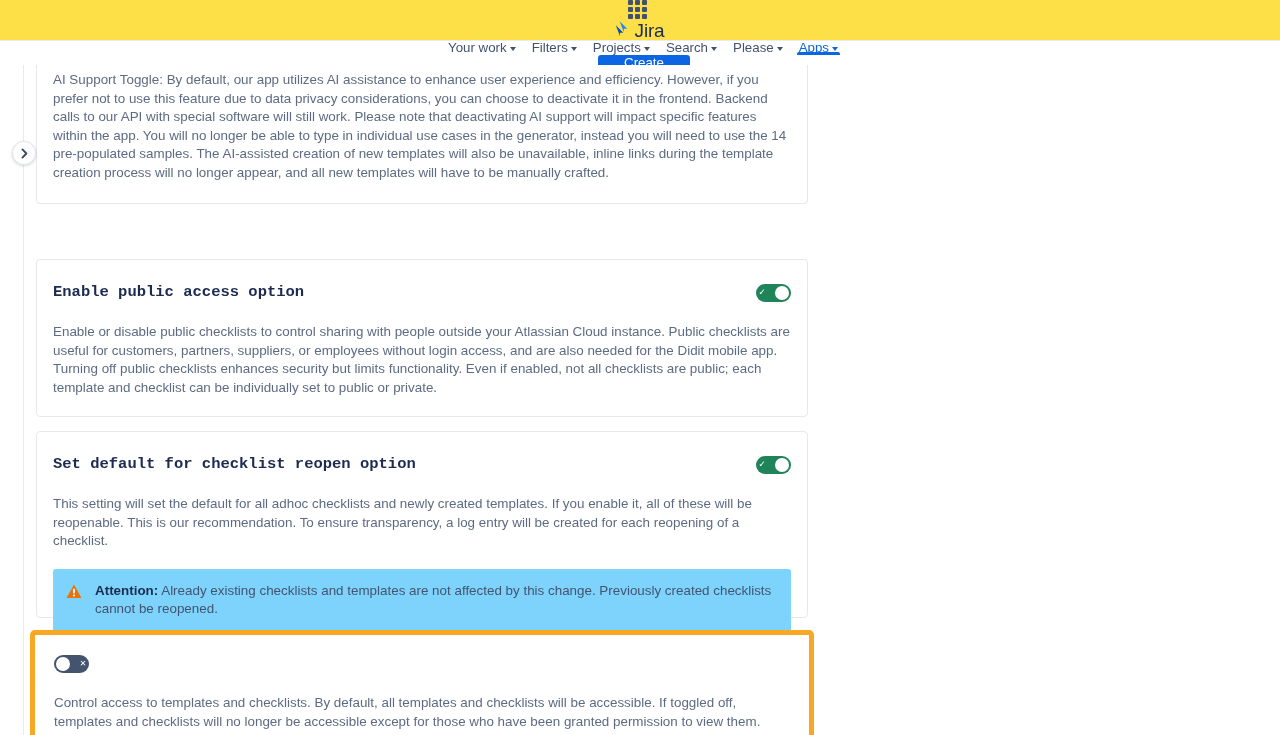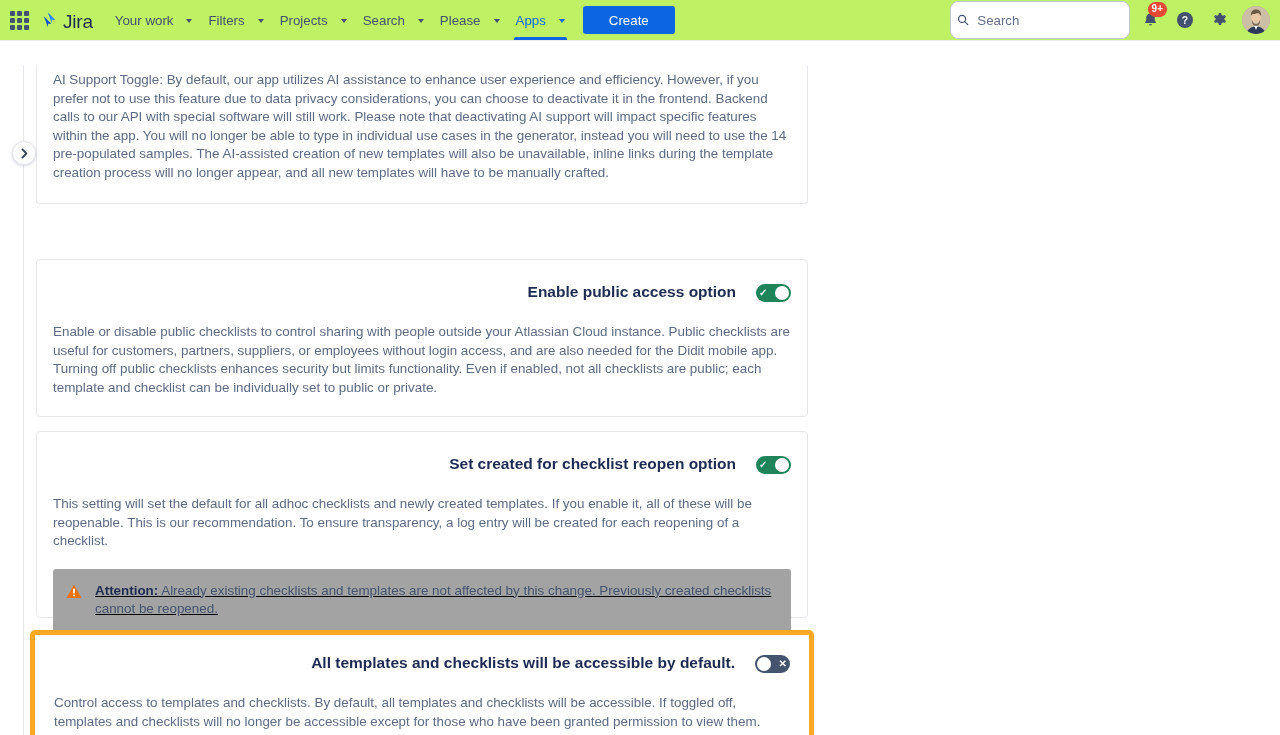--- a/index.html
+++ b/index.html
@@ -8,25 +8,26 @@
     background: #ffffff;
     font-family: "Liberation Sans", sans-serif;
     overflow: hidden;
   }
 
   
   .navbar {
     position: relative;
     height: 41px;
     width: 1280px;
-    background: #bef264;
+    background: #fde047;
     border-bottom: 1px solid #ebecf0;
     display: flex;
     align-items: center;
     padding: 0 8px 0 6px;
+    flex-direction: column;
   }
   .app-switcher {
     width: 26px; height: 26px;
     display: grid;
     grid-template-columns: repeat(3, 5px);
     grid-template-rows: repeat(3, 5px);
     gap: 2px;
     justify-content: center;
     align-content: center;
     border-radius: 3px;
@@ -35,21 +36,21 @@
   }
   .app-switcher i { background: #42526e; border-radius: 1px; display: block; width: 5px; height: 5px; }
 
   .logo-wrap { display: flex; align-items: center; gap: 5px; padding: 0 6px 0 2px; cursor: pointer; }
   .logo-mark { width: 20px; height: 21px; display: block; }
   .logo-text { font-size: 19px; color: #1d2b50; letter-spacing: -0.2px; font-weight: 400; line-height: 1; position: relative; top: 1px; }
 
   .nav-items { display: flex; align-items: center; height: 100%; margin-left: 8px; }
   .nav-item {
     position: relative;
-    display: flex; align-items: center; gap: 13px;
+    display: flex; align-items: center; gap: 3px;
     height: 100%;
     padding: 0 8px;
     font-size: 13.3px;
     color: #42526e;
     cursor: pointer;
     white-space: nowrap;
   }
   .nav-item.active { color: #0c66e4; justify-content: flex-end; }
   .nav-item.active .nav-underline {
     position: absolute;
@@ -144,21 +145,21 @@
   
   .card {
     position: absolute;
     left: 11px;
     width: 772px;
     background: #ffffff;
     border: 1px solid #e6e8ec;
     border-radius: 4px;
     padding: 22px 16px 18px;
   }
-  .card-head { display: flex; align-items: flex-start; justify-content: flex-end; gap: 20px; }
+  .card-head { display: flex; align-items: flex-start; justify-content: space-between; gap: 20px; font-family: Liberation Mono, monospace; }
   .card-title {
     font-size: 15.5px;
     font-weight: bold;
     color: #1d2b50;
     line-height: 1.3;
   }
   .card-body {
     margin-top: 21px;
     font-size: 13.4px;
     line-height: 18.5px;
@@ -181,27 +182,26 @@
     width: 14px; height: 14px; border-radius: 50%;
     background: #fff; position: absolute; top: 2px;
   }
   .toggle.on .knob { right: 2px; }
   .toggle.off .knob { left: 2px; }
   .toggle .glyph { color: #fff; font-size: 10px; line-height: 1; font-weight: bold; }
 
   
   .attention {
     margin-top: 18px;
-    background: #a3a3a3;
+    background: #7dd3fc;
     border-radius: 3px;
     padding: 13px 14px 14px 13px;
     display: flex;
     gap: 13px;
     align-items: flex-start;
-    text-decoration: underline;
   }
   .attention-text {
     font-size: 13.4px;
     line-height: 18.5px;
     color: #44546f;
   }
   .attention-text b { color: #1d2b50; font-weight: bold; }
   .warn-icon { flex: none; margin-top: 2px; }
 
   .card.highlight {
@@ -342,21 +342,21 @@
         <div class="toggle on">
           <span class="glyph">✓</span>
           <span class="knob"></span>
         </div>
       </div>
       <div class="card-body">Enable or disable public checklists to control sharing with people outside your Atlassian Cloud instance. Public checklists are useful for customers, partners, suppliers, or employees without login access, and are also needed for the Didit mobile app. Turning off public checklists enhances security but limits functionality. Even if enabled, not all checklists are public; each template and checklist can be individually set to public or private.</div>
     </div>
 
     <div class="card" style="top:366px; height:187px;">
       <div class="card-head">
-        <div class="card-title">Set created for checklist reopen option</div>
+        <div class="card-title">Set default for checklist reopen option</div>
         <div class="toggle on">
           <span class="glyph">✓</span>
           <span class="knob"></span>
         </div>
       </div>
       <div class="card-body">This setting will set the default for all adhoc checklists and newly created templates. If you enable it, all of these will be reopenable. This is our recommendation. To ensure transparency, a log entry will be created for each reopening of a checklist.</div>
 
       <div class="attention">
         <svg class="warn-icon" width="16" height="15" viewBox="0 0 16 15">
           <path d="M8 0.6 L15.5 14 L0.5 14 Z" fill="#e8730b"></path>
@@ -364,21 +364,20 @@
           <circle cx="8" cy="11.6" r="1.0" fill="#ffffff"></circle>
         </svg>
         <div class="attention-text">
           <b>Attention:</b><span> Already existing checklists and templates are not affected by this change. Previously created checklists cannot be reopened.</span>
         </div>
       </div>
     </div>
 
     <div class="card highlight" style="top:565px; height:145px;">
       <div class="card-head">
-        <div class="card-title">All templates and checklists will be accessible by default.</div>
         <div class="toggle off">
           <span class="glyph">✕</span>
           <span class="knob"></span>
         </div>
       </div>
       <div class="card-body">Control access to templates and checklists. By default, all templates and checklists will be accessible. If toggled off, templates and checklists will no longer be accessible except for those who have been granted permission to view them. These permissions can be seen in each template via the permission settings.</div>
     </div>
 
   </div>
 </div>

